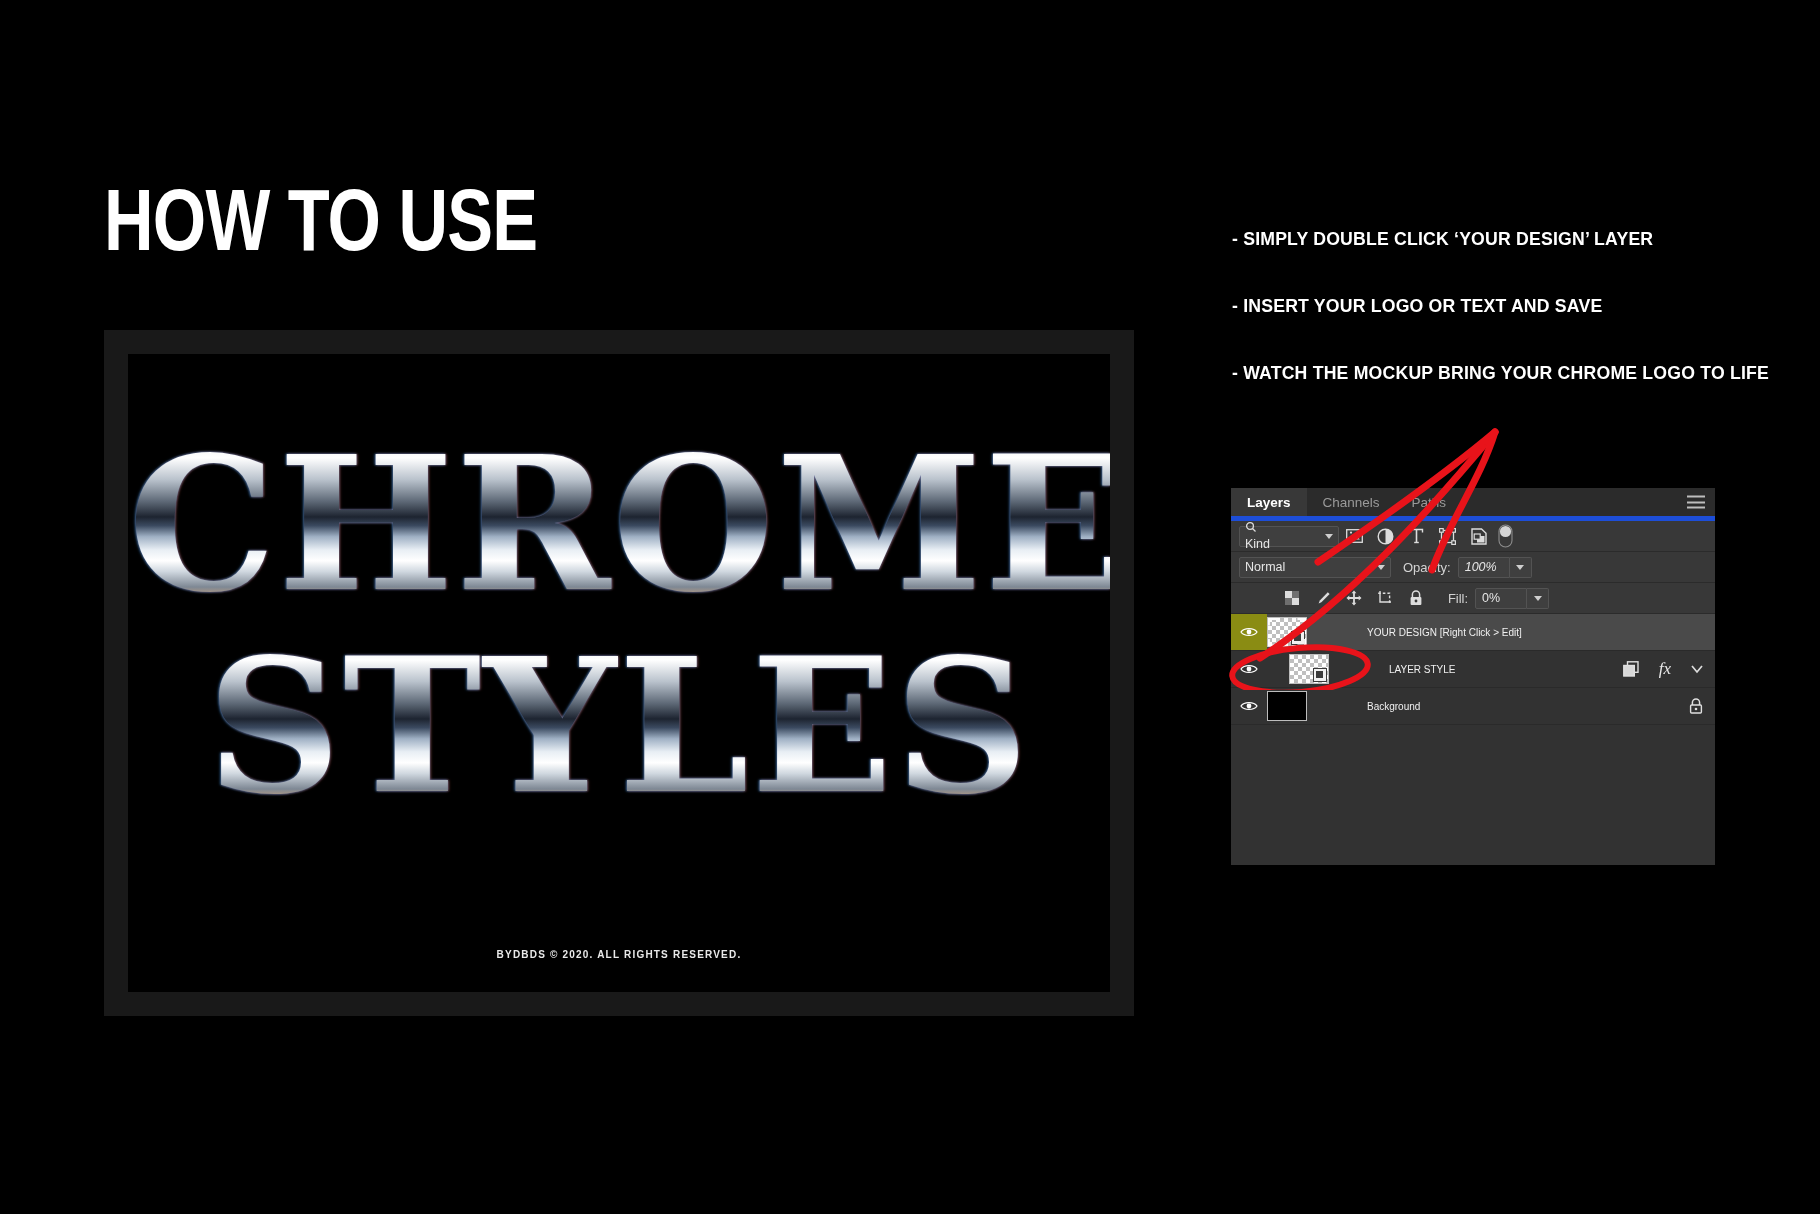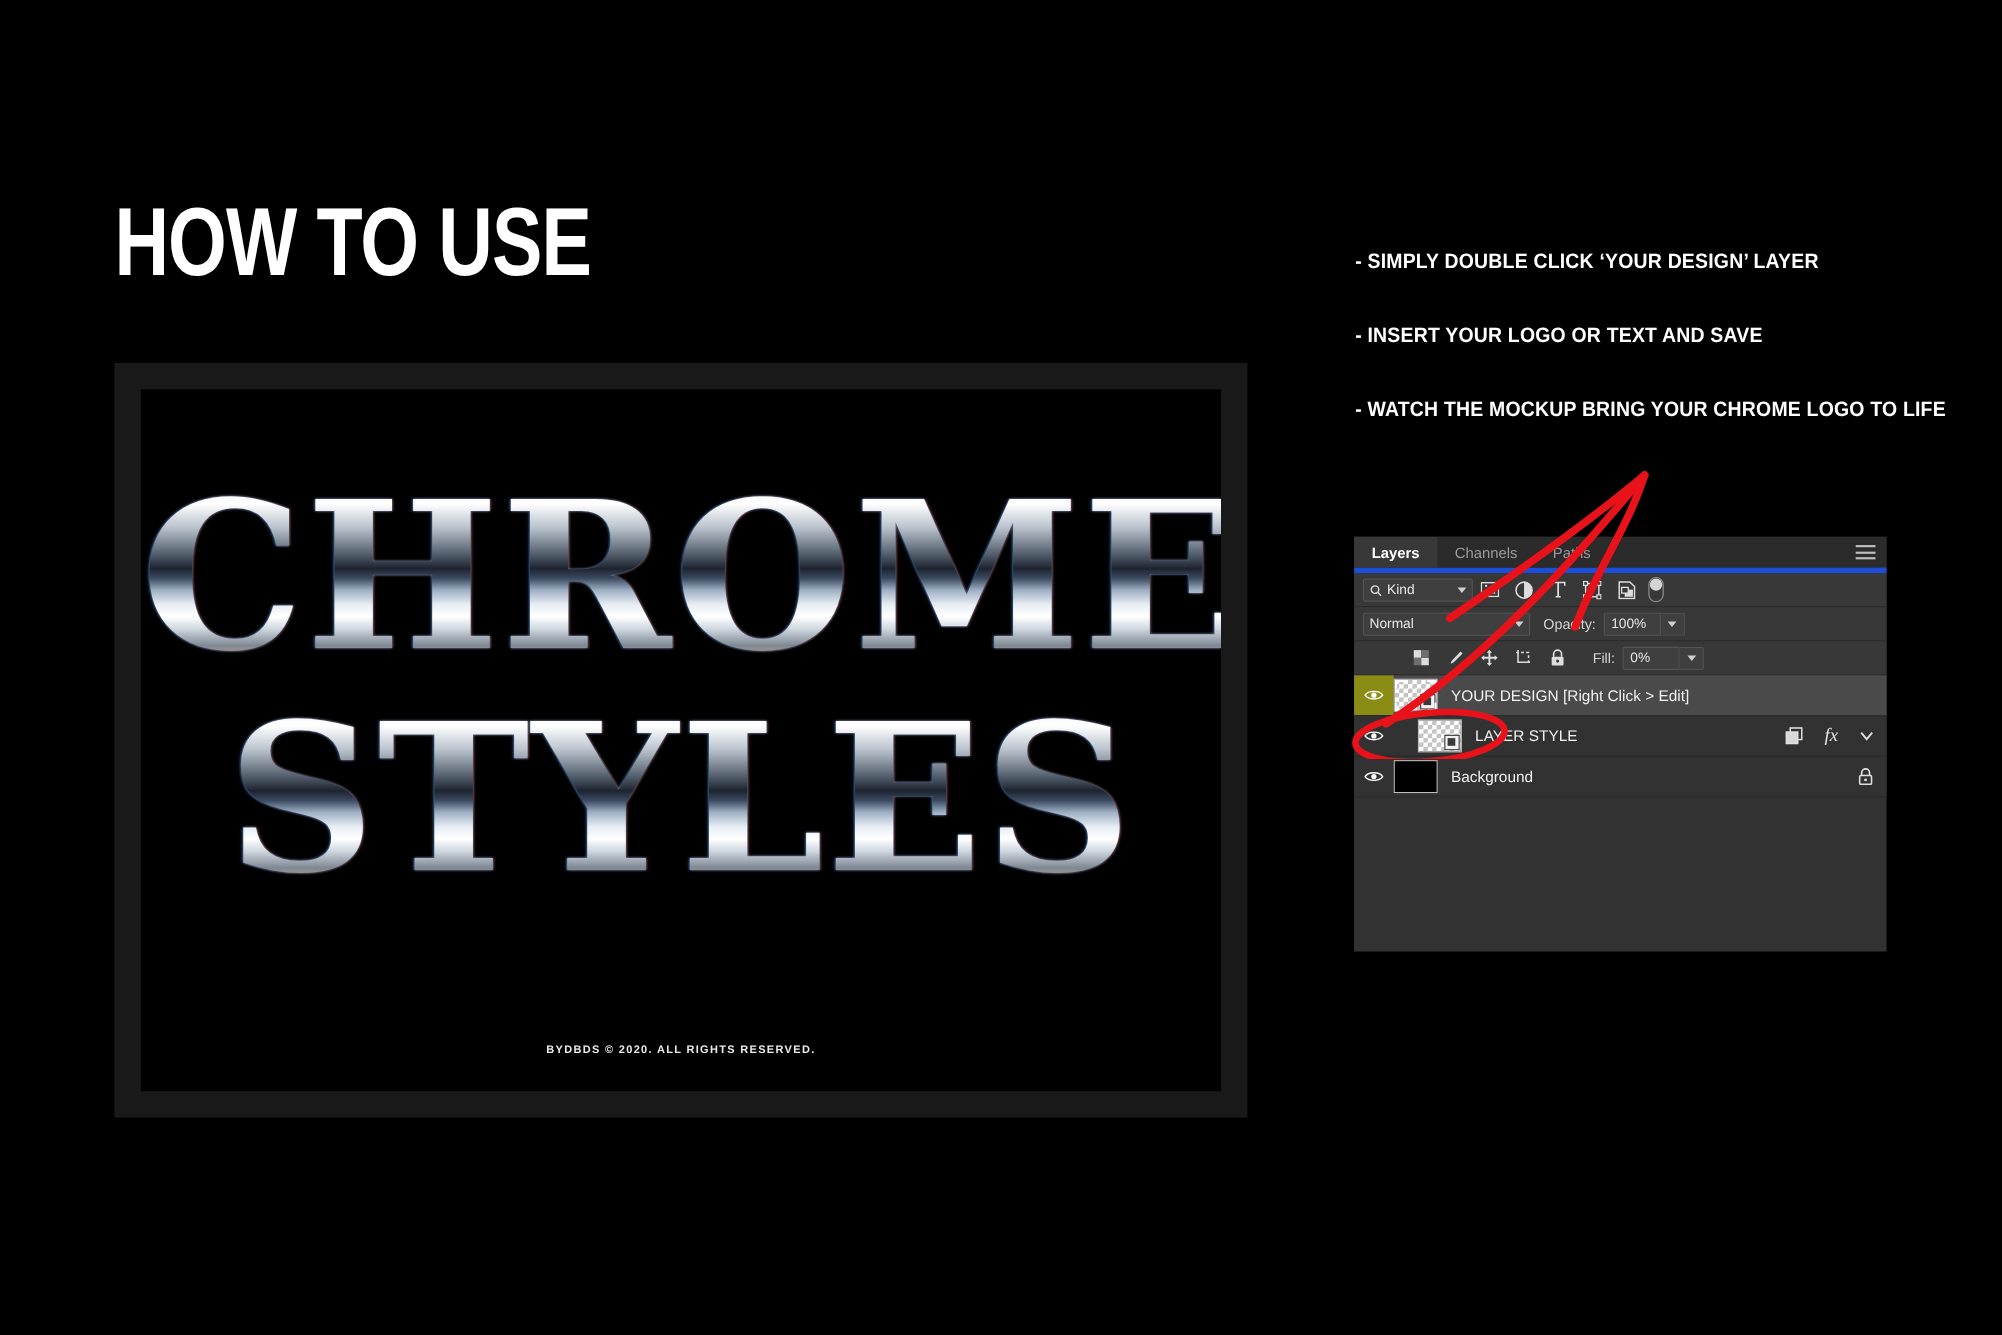--- a/index.html
+++ b/index.html
@@ -156,21 +156,21 @@
     position:absolute; right:1px; bottom:1px; width:14px; height:14px;
     background:#f2f2f2; border:1px solid #3b3b3b;
   }
   .thumb .so-badge:before{
     content:""; position:absolute; left:2px; top:2px; width:7px; height:7px;
     background:#3b3b3b;
   }
   .so-brackets{
     position:absolute; left:0; top:0; right:0; bottom:0;
   }
-  .layer-name{ color:#f0f0f0; font-size:14px; flex:1; white-space:nowrap; }
+  .layer-name{ color:#f0f0f0; font-size:10px; flex:1; white-space:nowrap;margin-left:48px; }
   .row-right{ display:flex; align-items:center; gap:20px; padding-right:12px; color:#d8d8d8; }
   .fx-label{ font-family:"Liberation Serif",serif; font-style:italic; font-size:17px; color:#e8e8e8; }
   .group-arrow{ margin-right:6px; }
 
   svg{ display:block; }
 </style>
 </head>
 <body>
 
 <div id="page-title">HOW TO USE</div>
@@ -203,21 +203,21 @@
     </div>
     <div id="panel-menu-icon">
       <i></i>
         <i></i>
         <i></i>
     </div>
   </div>
 
   <div class="panel-row">
     <div class="ps-select" style="width:100px;">
-      <span style="display:flex;align-items:flex-end;gap:4px;">
+      <span style="display:flex;align-items:flex-start;gap:4px;flex-direction:column;">
         <svg width="12" height="12" viewBox="0 0 12 12">
           <circle cx="5" cy="5" r="3.4" fill="none" stroke="#ddd" stroke-width="1.3"></circle>
           <line x1="7.5" y1="7.5" x2="10.5" y2="10.5" stroke="#ddd" stroke-width="1.3"></line>
         </svg>
         <span>Kind</span>
       </span>
       <span class="caret"></span>
     </div>
 
     <div class="filter-icon">
@@ -264,21 +264,21 @@
       </svg>
     </div>
   </div>
 
   <div class="panel-row">
     <div class="ps-select" style="width:152px;">
       <span>Normal</span>
       <span class="caret"></span>
     </div>
     <span style="margin:0 7px 0 12px;color:#d3d3d3;font-size:13px;">Opacity:</span>
-    <div class="ps-input" style="width:52px;">
+    <div class="ps-input" style="width:52px;font-style:italic;">
       <span>100%</span>
     </div>
     <div class="ps-stepper">
       <span class="caret"></span>
     </div>
   </div>
 
   <div class="panel-row">
     <span class="lock-label">Lock:</span>
 

